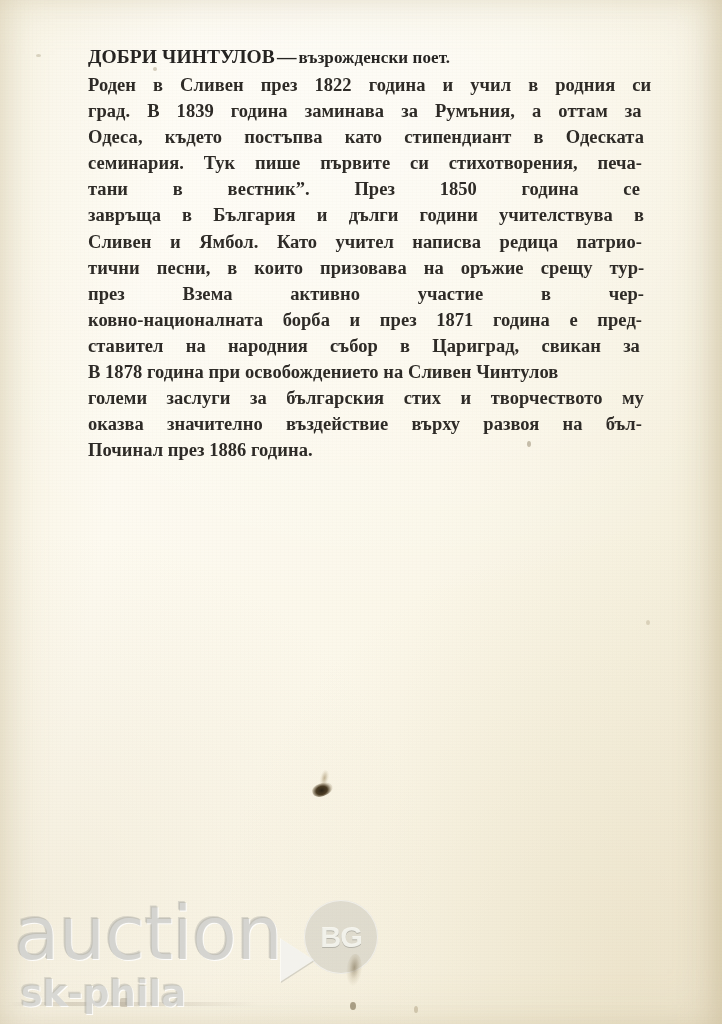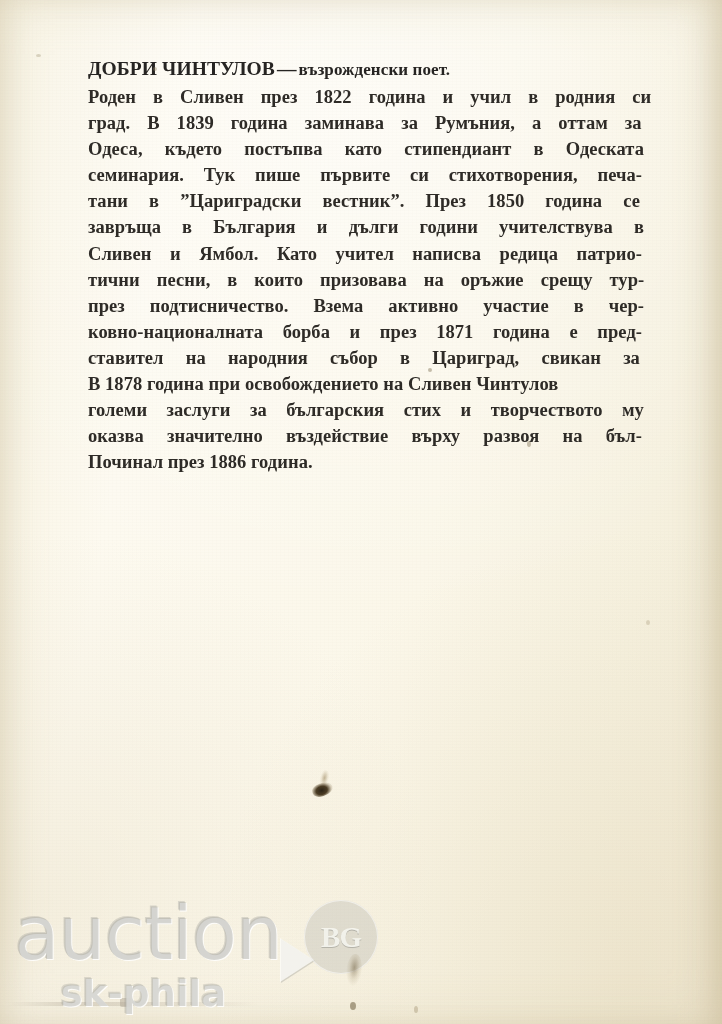--- a/index.html
+++ b/index.html
@@ -51,21 +51,20 @@
       inset -26px 0 34px -22px rgba(188,172,134,0.50),
       inset 26px 0 30px -24px rgba(196,182,148,0.30);
   }
 
   
   .text-block {
     position: absolute;
     left: 88px;
     top: 44px;
     width: 556px;
-    margin-top: 12px;
   }
 
   .title-line {
     font-size: 19.5px;
     font-weight: 700;
     letter-spacing: 0.1px;
     line-height: 26px;
     white-space: nowrap;
     margin-bottom: 1px;
     color: #262422;
@@ -156,38 +155,37 @@
     left: 6px; top: 78px;
     font-family: "DejaVu Sans", "Liberation Sans", sans-serif;
     font-size: 38px;
     font-weight: 700;
     letter-spacing: -0.5px;
     line-height: 38px;
     color: rgba(180,180,174,0.48);
     text-shadow:
       1px 1px 0 rgba(255,255,255,0.85),
       -1px -1px 0 rgba(150,150,145,0.28);
-    margin-left: 40px;
   }
   .wm-badge {
     position: absolute;
     left: 290px; top: 4px;
     width: 74px; height: 74px;
     border-radius: 50%;
     background: rgba(178,178,172,0.34);
     box-shadow: inset 0 0 0 1px rgba(255,255,255,0.55);
   }
   .wm-badge-label {
     position: absolute;
     left: 0; top: 0;
     width: 74px; height: 74px;
     display: flex;
     align-items: center;
     justify-content: center;
-    font-family: Liberation Serif, serif;
+    font-family: Liberation Sans, sans-serif;
     font-size: 29px;
     font-weight: 700;
     letter-spacing: -1px;
     color: rgba(246,246,240,0.92);
     text-shadow: 0 1px 0 rgba(140,140,134,0.5);
   }
   .wm-play {
     position: absolute;
     left: 266px; top: 42px;
     width: 0; height: 0;
@@ -266,21 +264,20 @@
           <span class="w">Тук</span>
           <span class="w">пише</span>
           <span class="w">първите</span>
           <span class="w">си</span>
           <span class="w">стихотворения,</span>
           <span class="w">печа-</span>
         </div>
         <div class="body-line j tight">
           <span class="w">тани</span>
           <span class="w">в</span>
-          <span class="w">”Цариградски</span>
           <span class="w">вестник”.</span>
           <span class="w">През</span>
           <span class="w">1850</span>
           <span class="w">година</span>
           <span class="w">се</span>
         </div>
         <div class="body-line j wide">
           <span class="w">завръща</span>
           <span class="w">в</span>
           <span class="w">България</span>
@@ -306,21 +303,20 @@
           <span class="w">в</span>
           <span class="w">които</span>
           <span class="w">призовава</span>
           <span class="w">на</span>
           <span class="w">оръжие</span>
           <span class="w">срещу</span>
           <span class="w">тур-</span>
         </div>
         <div class="body-line j wide">
           <span class="w">през</span>
-          <span class="w">подтисничество.</span>
           <span class="w">Взема</span>
           <span class="w">активно</span>
           <span class="w">участие</span>
           <span class="w">в</span>
           <span class="w">чер-</span>
         </div>
         <div class="body-line j">
           <span class="w">ковно-националната</span>
           <span class="w">борба</span>
           <span class="w">и</span>

